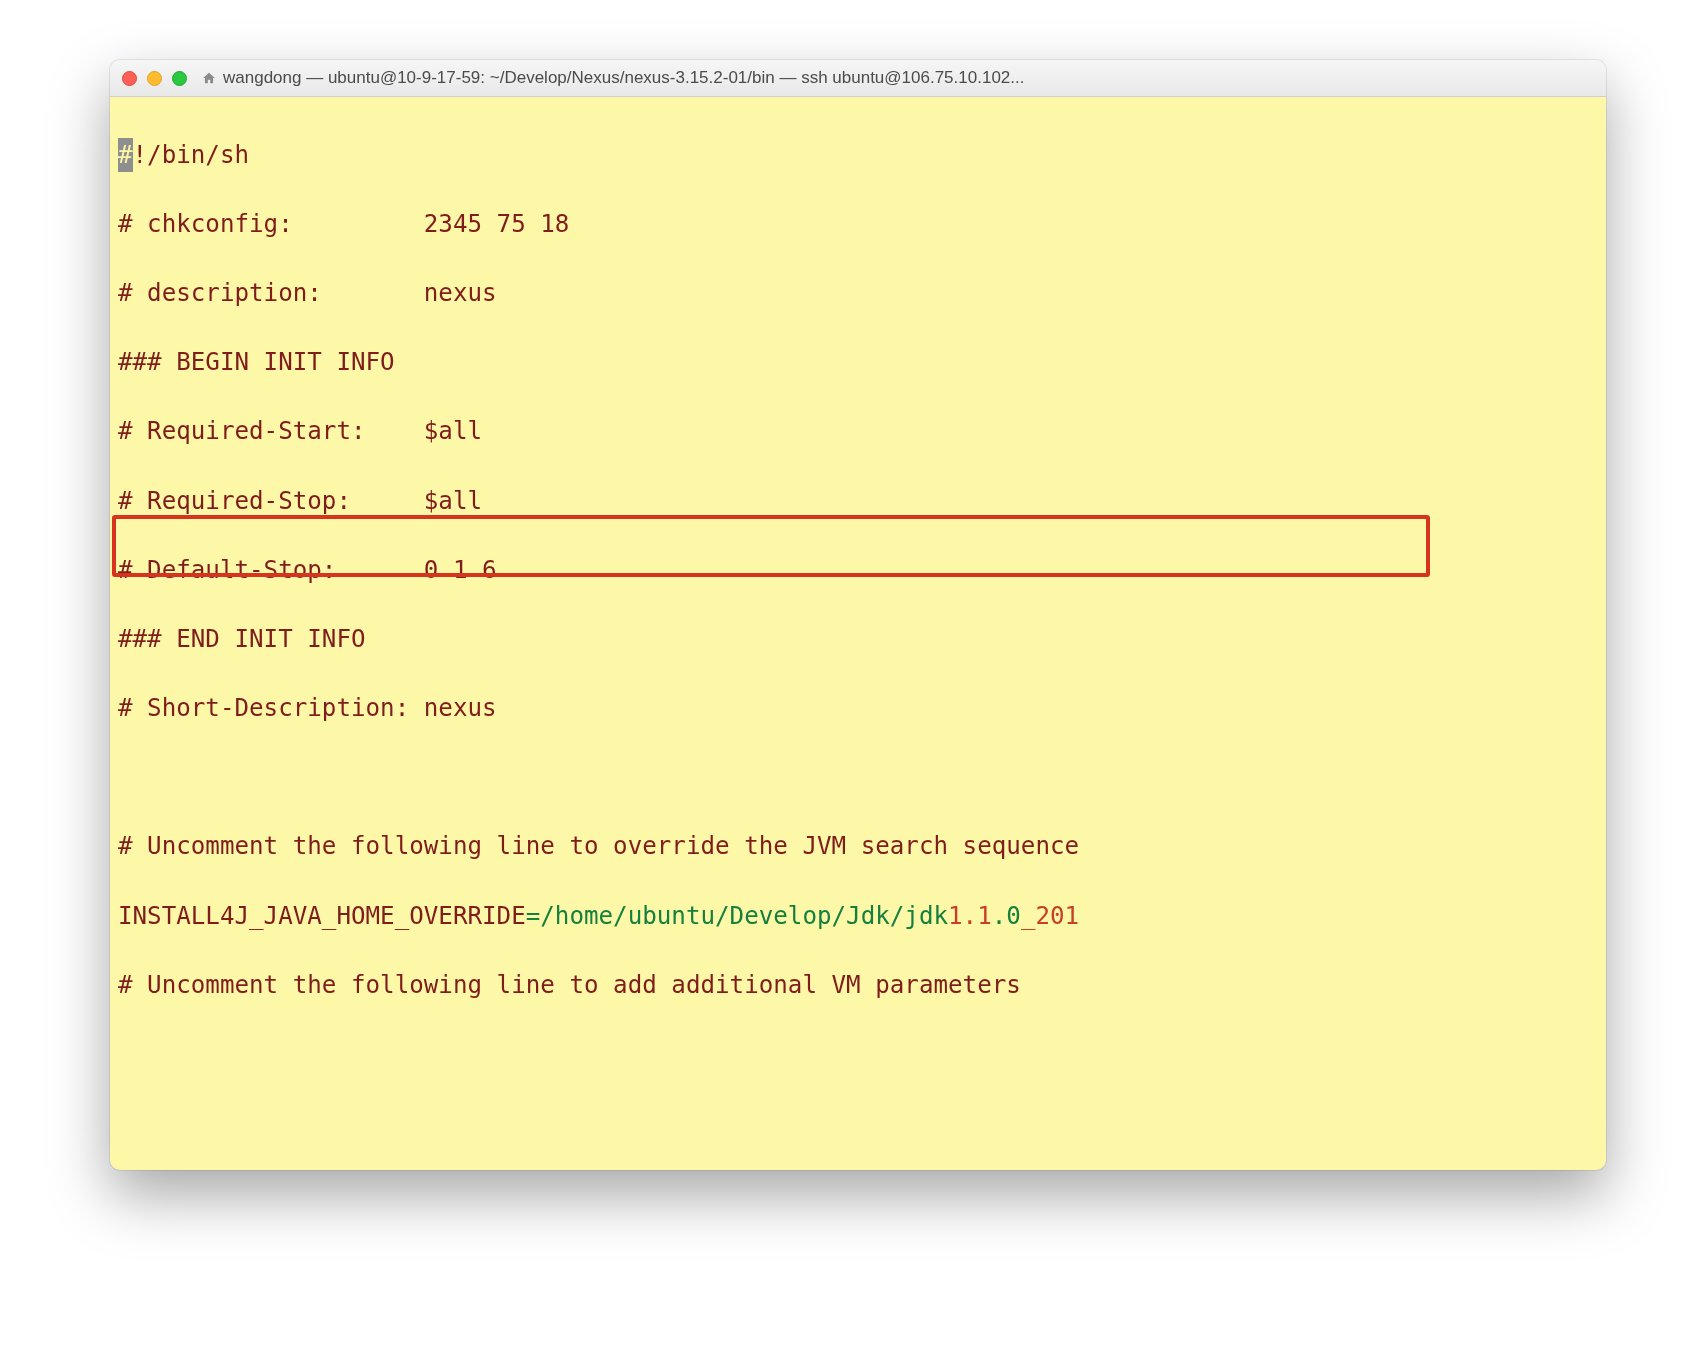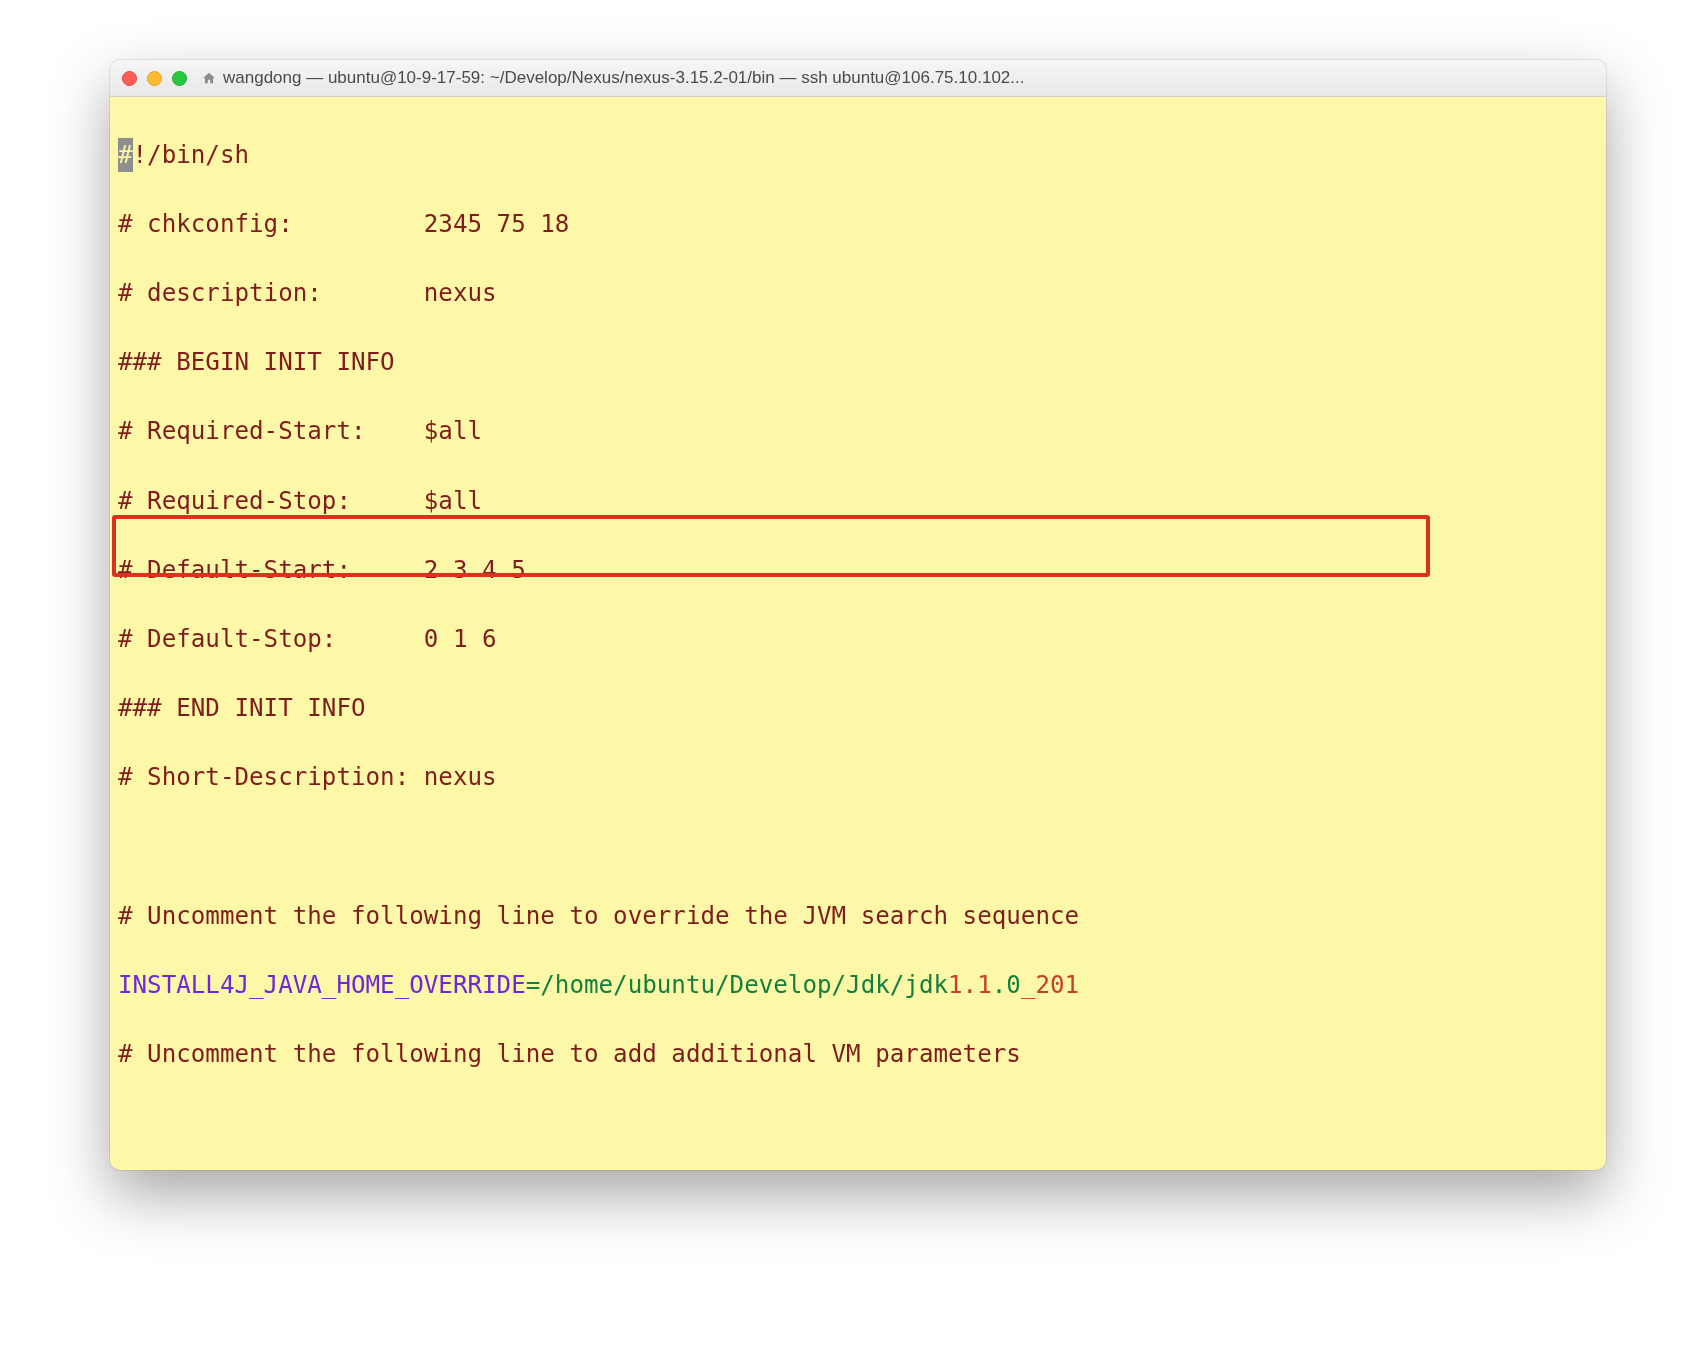--- a/index.html
+++ b/index.html
@@ -66,21 +66,21 @@
     font-family: Menlo, Consolas, "DejaVu Sans Mono", monospace;
     font-size: 24.2px;
     line-height: 34.6px;
     letter-spacing: 0px;
     white-space: pre;
     overflow: hidden;
     position: relative;
   }
   .line { display:block; }
   .c-comment { color:#7f1d1d; } 
-  .c-id      { color:#6d28d9;margin-top:15px; } 
+  .c-id      { color:#7f1d1d;margin-top:15px; } 
   .c-num     { color:#c73f2a; } 
   .c-plain   { color:#15803d; }
   .cursor {
     background:#8e8e8e;
     color:#fdf7a8;
     display:inline-block;
   }
   .redbox {
     position:absolute;
     border:4px solid #d6341e;
@@ -105,21 +105,20 @@
     <div class="title-text">wangdong — ubuntu@10-9-17-59: ~/Develop/Nexus/nexus-3.15.2-01/bin — ssh ubuntu@106.75.10.102...</div>
   </div>
 
   <div class="term">
 <span class="line"><span class="cursor">#</span><span class="c-comment">!/bin/sh</span></span>
 <span class="line c-comment"># chkconfig:         2345 75 18</span>
 <span class="line c-comment"># description:       nexus</span>
 <span class="line c-comment">### BEGIN INIT INFO</span>
 <span class="line c-comment"># Required-Start:    $all</span>
 <span class="line c-comment"># Required-Stop:     $all</span>
-<span class="line c-comment"># Default-Start:     2 3 4 5</span>
 <span class="line c-comment"># Default-Stop:      0 1 6</span>
 <span class="line c-comment">### END INIT INFO</span>
 <span class="line c-comment"># Short-Description: nexus</span>
 <span class="line"> </span>
 <span class="line c-comment"># Uncomment the following line to override the JVM search sequence</span>
 <span class="line"><span class="c-id">INSTALL4J_JAVA_HOME_OVERRIDE</span><span class="c-plain">=/home/ubuntu/Develop/Jdk/jdk</span><span class="c-num">1.1</span><span class="c-plain">.0</span><span class="c-num">_201</span></span>
 <span class="line c-comment"># Uncomment the following line to add additional VM parameters</span>
 
 
 

